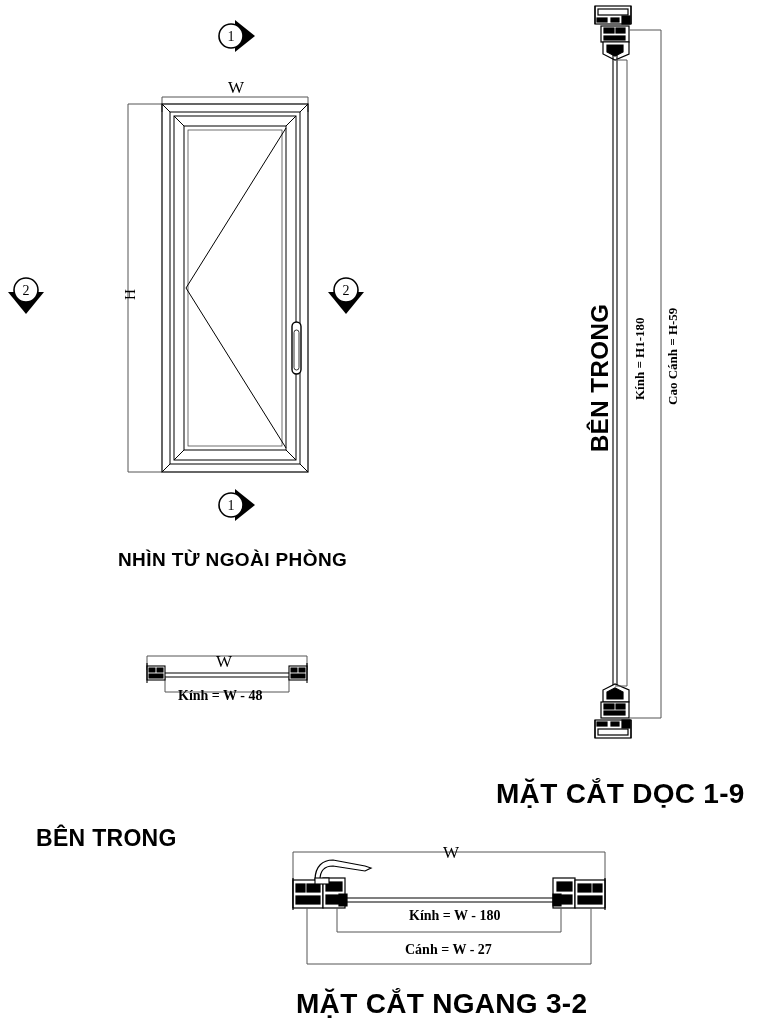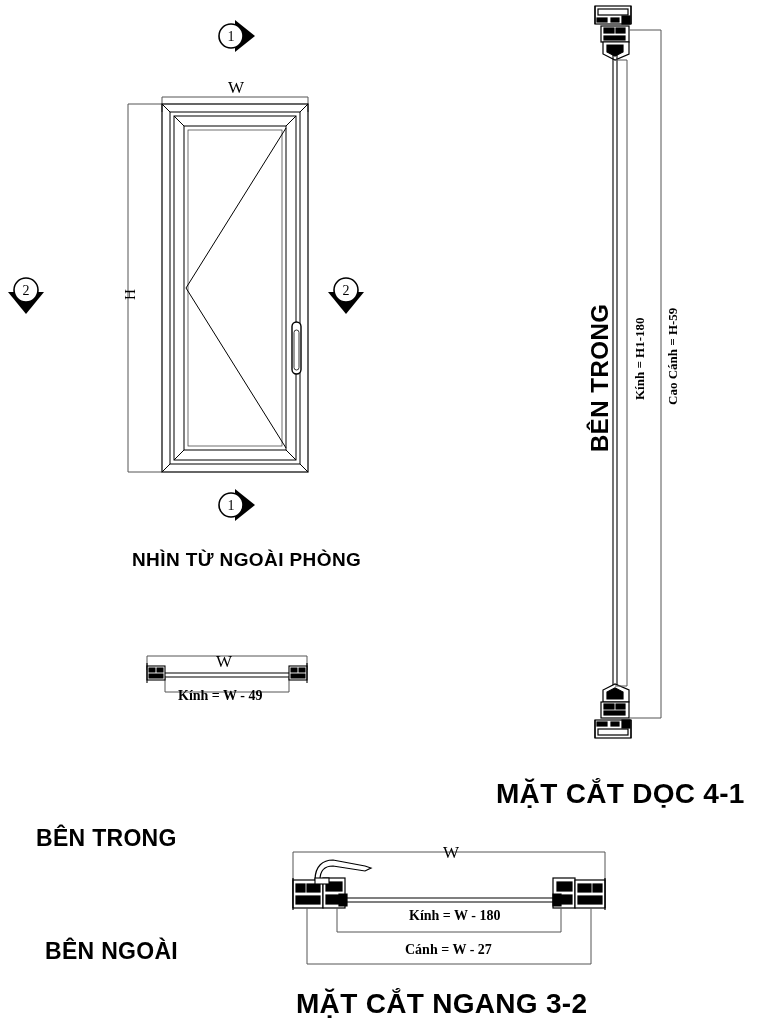--- a/index.html
+++ b/index.html
@@ -96,21 +96,21 @@
         <rect x="192" y="240" width="9" height="52" rx="4.5" ry="4.5" stroke-width="1.4" fill="#fff"></rect>
         <rect x="194" y="248" width="5" height="40" rx="2.5" ry="2.5" stroke-width="0.8" fill="#fff"></rect>
       </g>
     </svg>
   </div>
 
   <div class="abs dim-W" style="left:0;top:0;transform:translate(228px,78px);">W</div>
 
   <div class="abs dim-H rot90ccw" style="left:122px;top:300px;">H</div>
 
-  <div class="abs caption-el nowrap" style="left:118px;top:549px;margin-left:14px;">NHÌN TỪ NGOÀI PHÒNG</div>
+  <div class="abs caption-el nowrap" style="left:118px;top:549px;">NHÌN TỪ NGOÀI PHÒNG</div>
 
   <div class="abs" style="left:135px;top:648px;">
     <svg width="185" height="66" viewBox="0 0 185 66">
       <g fill="none" stroke="#000" stroke-width="1">
 
         <line x1="12" y1="8" x2="172" y2="8" stroke="#555"></line>
         <line x1="12" y1="8" x2="12" y2="22" stroke="#555"></line>
         <line x1="172" y1="8" x2="172" y2="22" stroke="#555"></line>
 
         <line x1="30" y1="44" x2="154" y2="44" stroke="#555"></line>
@@ -132,21 +132,21 @@
           <rect x="154" y="18" width="18" height="14"></rect>
           <rect x="156" y="20" width="6" height="4" fill="#000"></rect>
           <rect x="164" y="20" width="6" height="4" fill="#000"></rect>
           <rect x="156" y="26" width="14" height="4" fill="#000"></rect>
           <line x1="172" y1="15" x2="172" y2="35"></line>
         </g>
       </g>
     </svg>
   </div>
   <div class="abs dim-W" style="left:216px;top:652px;">W</div>
-  <div class="abs dim-formula nowrap" style="left:178px;top:688px;">Kính = W - 49</div>
+  <div class="abs dim-formula nowrap" style="left:178px;top:688px;">Kính = W - 48</div>
 
   <div class="abs" style="left:585px;top:2px;">
     <svg width="120" height="745" viewBox="0 0 120 745">
       <g fill="none" stroke="#000" stroke-width="1">
 
         <g stroke-width="1.2" fill="#fff">
           <rect x="10" y="4" width="36" height="18"></rect>
           <rect x="13" y="7" width="30" height="6" fill="#fff"></rect>
           <rect x="12" y="16" width="10" height="4" fill="#000"></rect>
           <rect x="26" y="16" width="8" height="4" fill="#000"></rect>
@@ -191,24 +191,23 @@
         <line x1="44" y1="716" x2="76" y2="716" stroke="#555"></line>
       </g>
     </svg>
   </div>
 
   <div class="abs dim-formula-s rot90ccw" style="left:632px;top:400px;">Kính = H1-180</div>
   <div class="abs dim-formula-s rot90ccw" style="left:665px;top:405px;">Cao Cánh = H-59</div>
 
   <div class="abs side-label-v rot90ccw" style="left:586px;top:452px;">BÊN TRONG</div>
 
-  <div class="abs title-big nowrap" style="left:496px;top:778px;">MẶT CẮT DỌC 4-1</div>
+  <div class="abs title-big nowrap" style="left:496px;top:778px;">MẶT CẮT DỌC 1-9</div>
 
   <div class="abs side-label nowrap" style="left:36px;top:825px;">BÊN TRONG</div>
-  <div class="abs side-label nowrap" style="left:45px;top:938px;">BÊN NGOÀI</div>
 
   <div class="abs" style="left:285px;top:840px;">
     <svg width="330" height="132" viewBox="0 0 330 132">
       <g fill="none" stroke="#000" stroke-width="1">
 
         <line x1="8" y1="12" x2="320" y2="12" stroke="#555"></line>
         <line x1="8" y1="12" x2="8" y2="68" stroke="#555"></line>
         <line x1="320" y1="12" x2="320" y2="68" stroke="#555"></line>
 
         <line x1="56" y1="58" x2="272" y2="58" stroke-width="1.1"></line>

